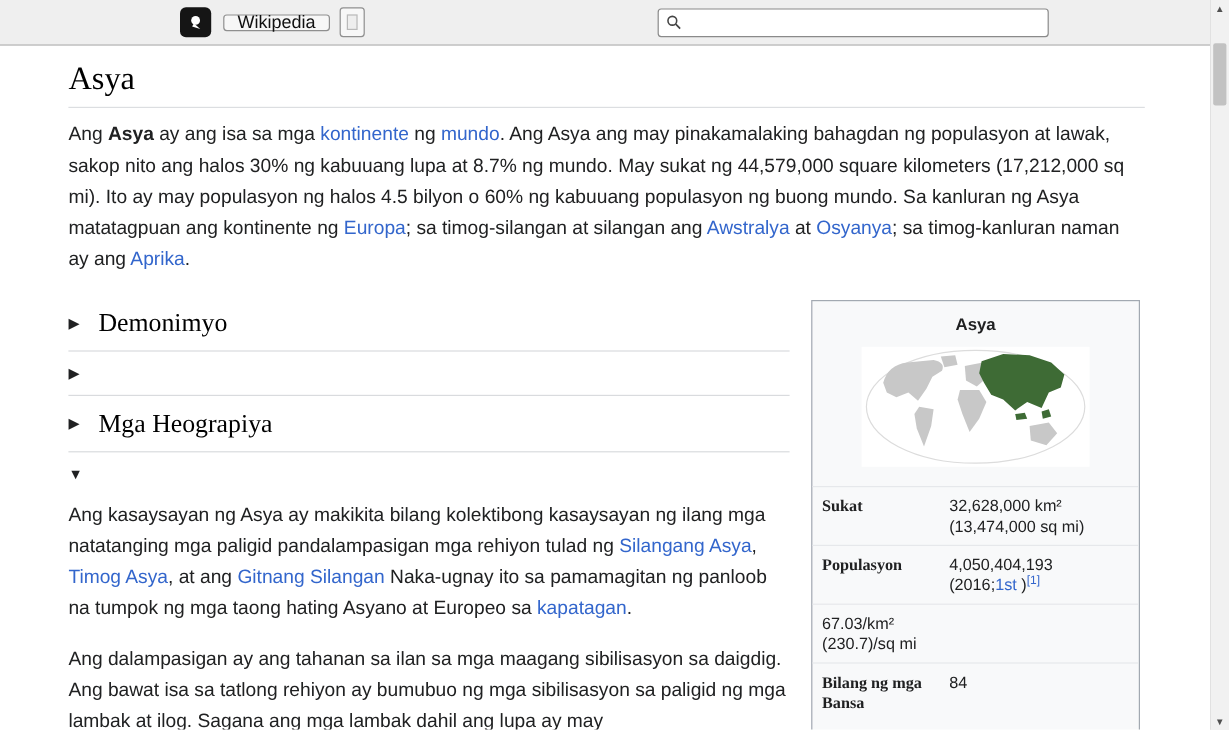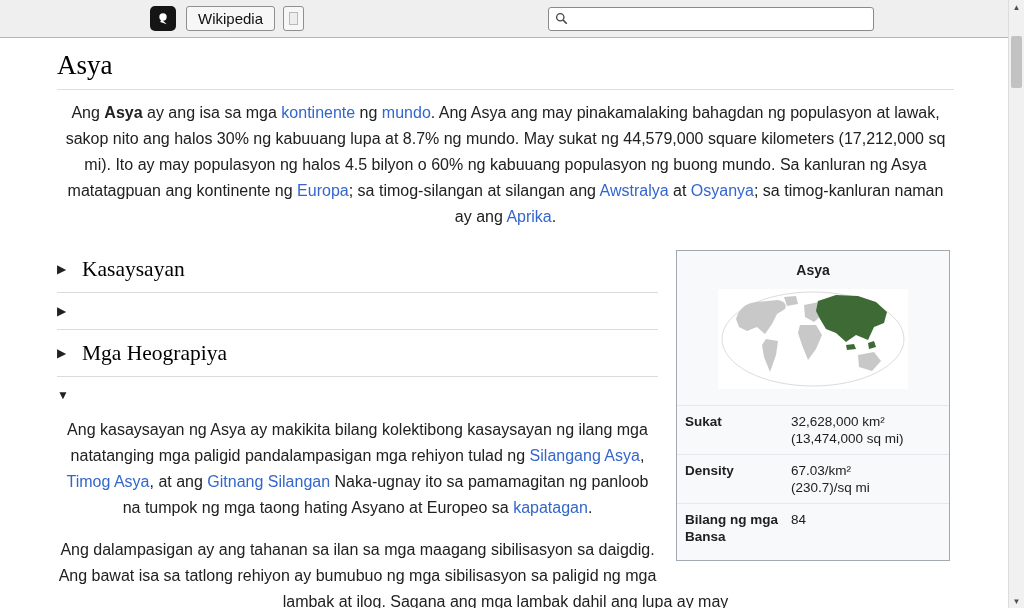--- a/index.html
+++ b/index.html
@@ -23,21 +23,21 @@
   .logo-btn {
     width: 26px; height: 25px;
     background: #151515;
     border-radius: 5px;
     display: flex; align-items: center; justify-content: center;
     cursor: pointer;
     flex-shrink: 0;
   }
   .wp-btn {
     margin-left: 10px;
-    height: 25px;
+    height: 14px;
     padding: 2px 11px;
     border: 1px solid #8f8f8f;
     border-radius: 3px;
     background: #f7f7f7;
     font-size: 15px;
     color: #111;
     display: flex; align-items: center;
     cursor: pointer;
     white-space: nowrap;
   }
@@ -108,21 +108,20 @@
     font-size: 27px;
     margin: 0 0 6px 0;
     padding-bottom: 8px;
     border-bottom: 1px solid #dcdee1;
     color: #000;
   }
   p.body-text {
     font-size: 16px;
     line-height: 26px;
     margin: 10px 0 16px 0;
-    text-align: center;
   }
   .wlink { color: #3366cc; text-decoration: none; cursor: pointer; }
   sup { font-size: 10px; line-height: 0; }
   
   .infobox {
     float: right;
     width: 274px;
     background: #f8f9fa;
     border: 1px solid #a2a9b1;
     margin: 4px 4px 14px 18px;
@@ -139,21 +138,21 @@
   .ib-map {
     display: block;
     margin: 0 auto 16px auto;
     background: #fff;
   }
   .ib-row {
     display: flex;
     padding: 7px 8px;
     border-top: 1px solid #e6e8eb;
   }
-  .ib-label { width: 106px; font-weight: bold; flex-shrink: 0; padding-right: 6px; }
+  .ib-label { width: 106px; font-weight: bold; flex-shrink: 0; padding-right: 6px; font-family: Liberation Serif, serif; }
   .ib-value { flex: 1; }
   
   .section-header {
     display: flex;
     align-items: center;
     font-family: "Liberation Serif", "DejaVu Serif", serif;
     font-size: 21.5px;
     color: #000;
     padding: 11px 0 10px 0;
     border-bottom: 1px solid #d9dbde;
@@ -224,33 +223,36 @@
       <path d="M100,12 L118,6 140,7 158,13 169,23 166,34 156,38 150,51 138,46 128,53 118,44 108,40 102,30 98,22 Z" fill="#3e6b35"></path>
       <path d="M150,54 L156,52 158,58 151,60 Z" fill="#3e6b35"></path>
       <path d="M128,56 L136,55 138,60 129,61 Z" fill="#3e6b35"></path>
     </svg>
 
     <div class="ib-row">
       <div class="ib-label"><span style="font-weight: bold;">Sukat</span></div>
       <div class="ib-value"><span>32,628,000 km²</span><br><span>(13,474,000 sq mi)</span></div>
     </div>
     <div class="ib-row">
-      <div class="ib-label"><span style="font-weight: bold;">Density</span></div>
+      <div class="ib-label"><span style="font-weight: bold;">Populasyon</span></div>
+      <div class="ib-value"><span>4,050,404,193</span><br><span>(2016;</span><a class="wlink" href="#">1st</a><span> )</span><sup><a class="wlink" href="#">[1]</a></sup></div>
+    </div>
+    <div class="ib-row">
       <div class="ib-value"><span>67.03/km²</span><br><span>(230.7)/sq mi</span></div>
     </div>
     <div class="ib-row">
       <div class="ib-label"><span style="font-weight: bold;">Bilang ng mga Bansa</span></div>
       <div class="ib-value"><span>84</span></div>
     </div>
 
   </div>
 
   <div class="section-header">
     <span class="marker">▶</span>
-    <span>Kasaysayan</span>
+    <span>Demonimyo</span>
   </div>
   <div class="section-header">
     <span class="marker">▶</span>
   </div>
   <div class="section-header">
     <span class="marker">▶</span>
     <span>Mga Heograpiya</span>
   </div>
   <div class="section-header expanded">
     <span class="marker">▼</span>

